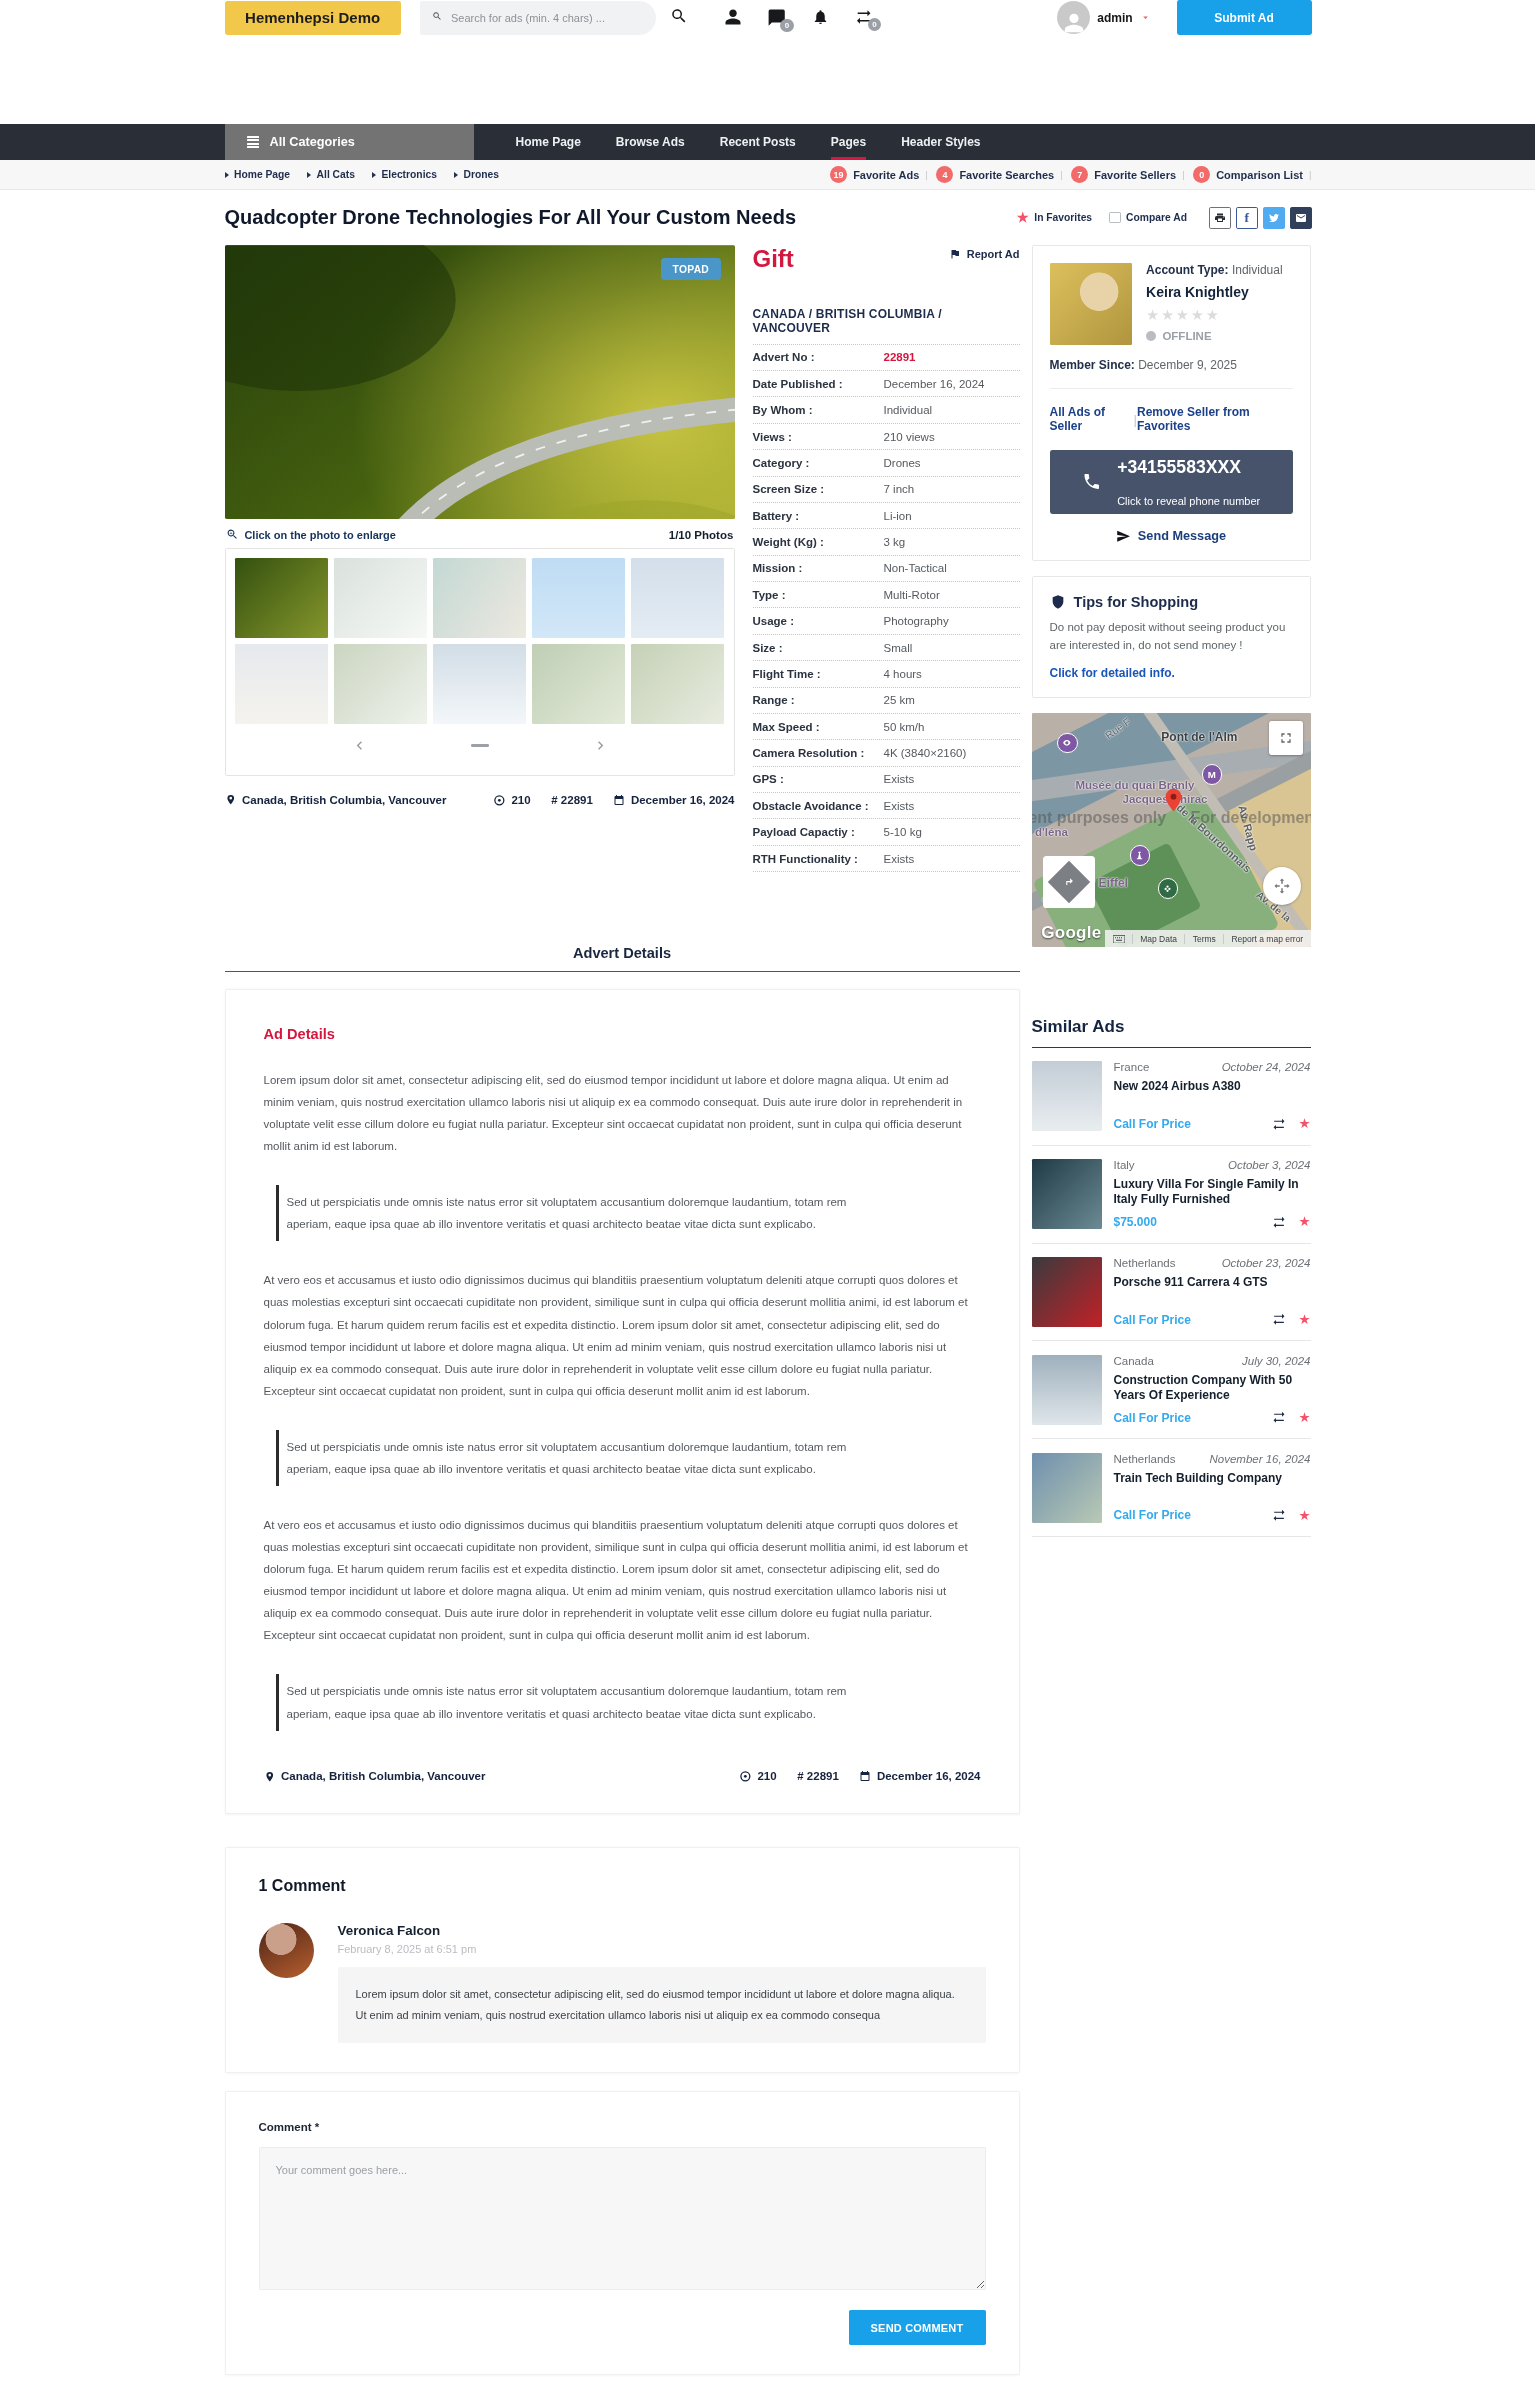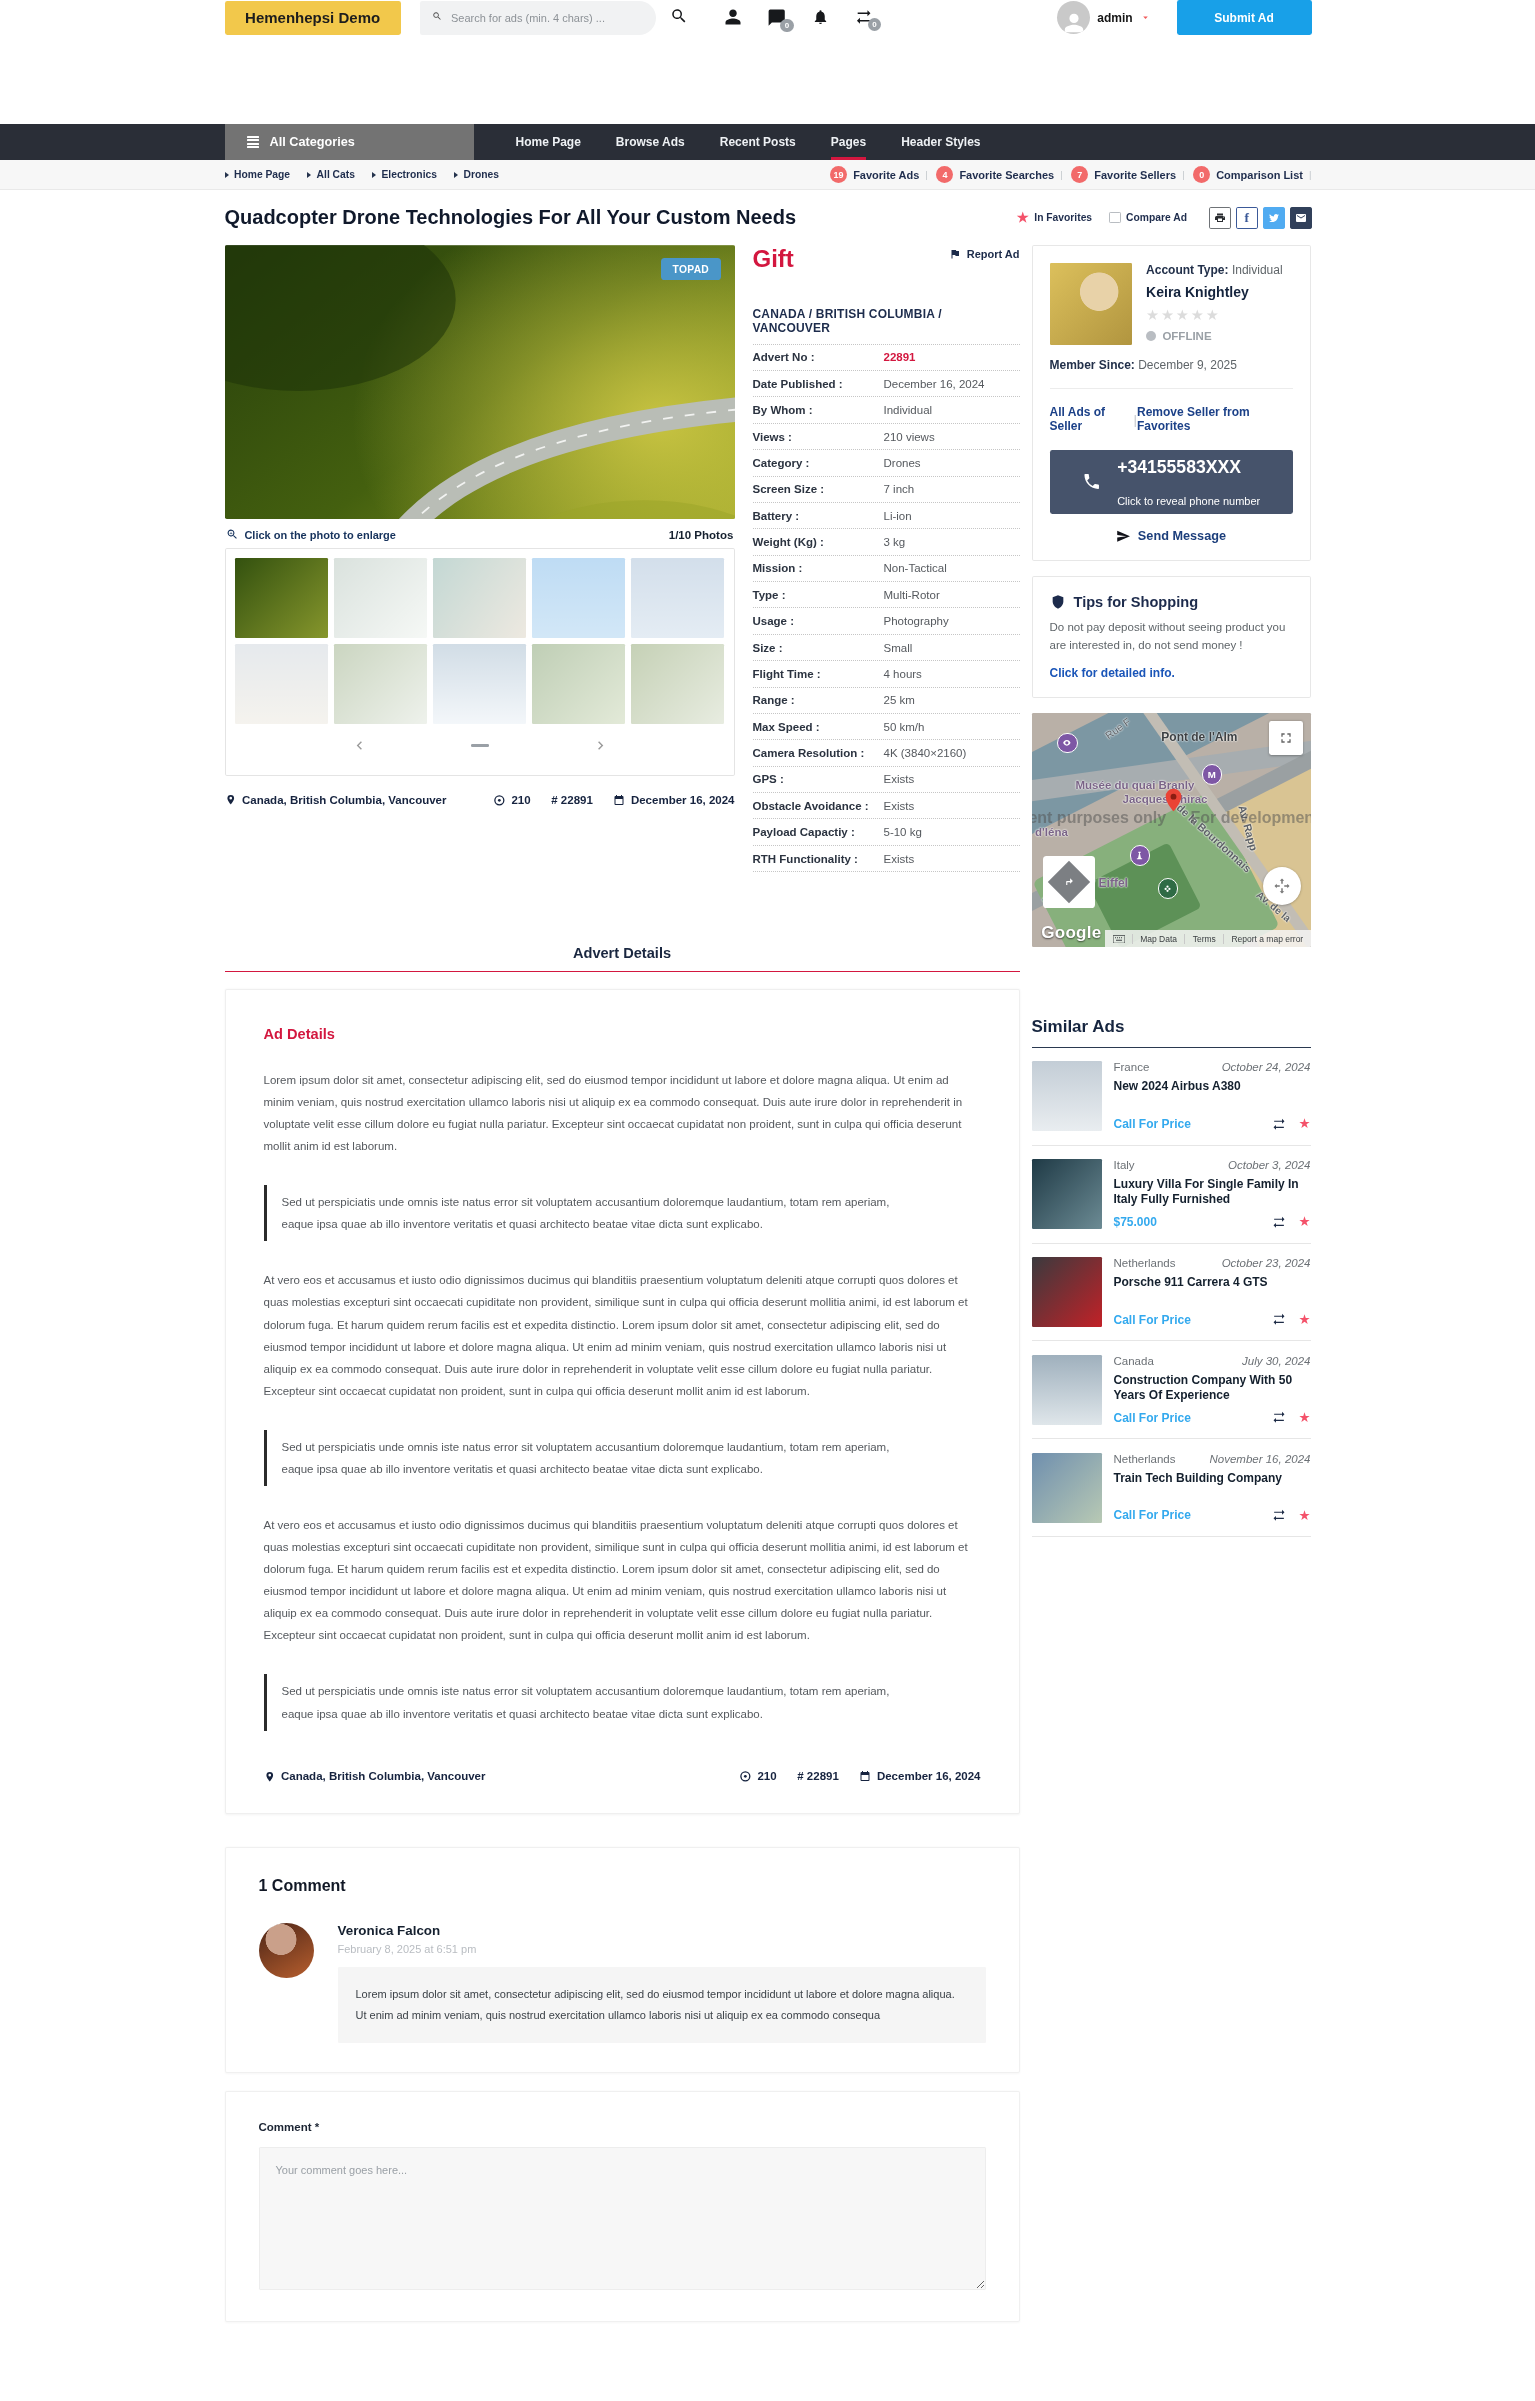--- a/index.html
+++ b/index.html
@@ -176,21 +176,21 @@
   .sim-icons { display:flex; align-items:center; gap:11px; }
   .sim-icons .cmp { color:#1d2b46; cursor:pointer; display:flex; }
   .sim-icons .str { color:#f4526a; font-size:13.4px; cursor:pointer; line-height:1; }
 
   
   .tab-bar { margin-top:73px; border-bottom:1.8px solid #d3173f; text-align:center; }
   .tab-label { display:inline-block; font-size:14.6px; font-weight:bold; color:#1a2740; padding-bottom:9.7px; cursor:pointer; }
   .details-card { margin-top:17px; background:#fff; border:0.6px solid #efefef; box-shadow:0 0.6px 2.4px rgba(0,0,0,.05); border-radius:1.8px; padding:36px 38px 30px; }
   .details-heading { font-size:14.6px; font-weight:bold; color:#d3173f; margin-bottom:27px; }
   .details-card p { font-size:11.5px; color:#55595e; line-height:1.92; margin-bottom:22px; }
-  .details-card blockquote { border-left:3px solid #2b2b2b; padding:6px 79px 6px 15px; margin:28px 0; font-size:11.5px; color:#55595e; line-height:1.92; }
+  .details-card blockquote { border-left:3px solid #2b2b2b; padding:6px 79px 6px 8px; margin:28px 12px; font-size:11.5px; color:#55595e; line-height:1.92; }
   .details-footer { margin-top:39px; display:flex; align-items:center; justify-content:space-between; }
 
   
   .comments-card { margin-top:33px; background:#fff; border:0.6px solid #f0f0f0; border-radius:1.8px; padding:29px 33px; box-shadow:0 0.6px 2.4px rgba(0,0,0,.04); }
   .comments-heading { font-size:16px; font-weight:bold; color:#111826; margin-bottom:28px; }
   .comment { display:flex; gap:24px; }
   .comment-avatar { width:55px; height:55px; flex:0 0 auto; border-radius:50%; background:
      radial-gradient(circle at 40% 30%, #caa08a 0 30%, transparent 31%),
      linear-gradient(150deg,#4a2417,#b85f2e); }
   .comment-body { flex:1; }
@@ -673,20 +673,23 @@
             <div class="comment-author">Veronica Falcon</div>
             <div class="comment-date">February 8, 2025 at 6:51 pm</div>
             <div class="comment-text">Lorem ipsum dolor sit amet, consectetur adipiscing elit, sed do eiusmod tempor incididunt ut labore et dolore magna aliqua. Ut enim ad minim veniam, quis nostrud exercitation ullamco laboris nisi ut aliquip ex ea commodo consequa</div>
           </div>
         </div>
       </div>
 
       <div class="form-card">
         <div class="form-label">Comment *</div>
         <textarea class="comment-textarea" placeholder="Your comment goes here..." style=""></textarea>
+        <div class="form-actions">
+          <button class="send-comment-btn">SEND COMMENT</button>
+        </div>
       </div>
     </div>
 
     <div class="col-side">
 
       <div class="side-card">
         <div class="seller-top">
           <div class="seller-photo"></div>
           <div>
             <div class="seller-acct">

